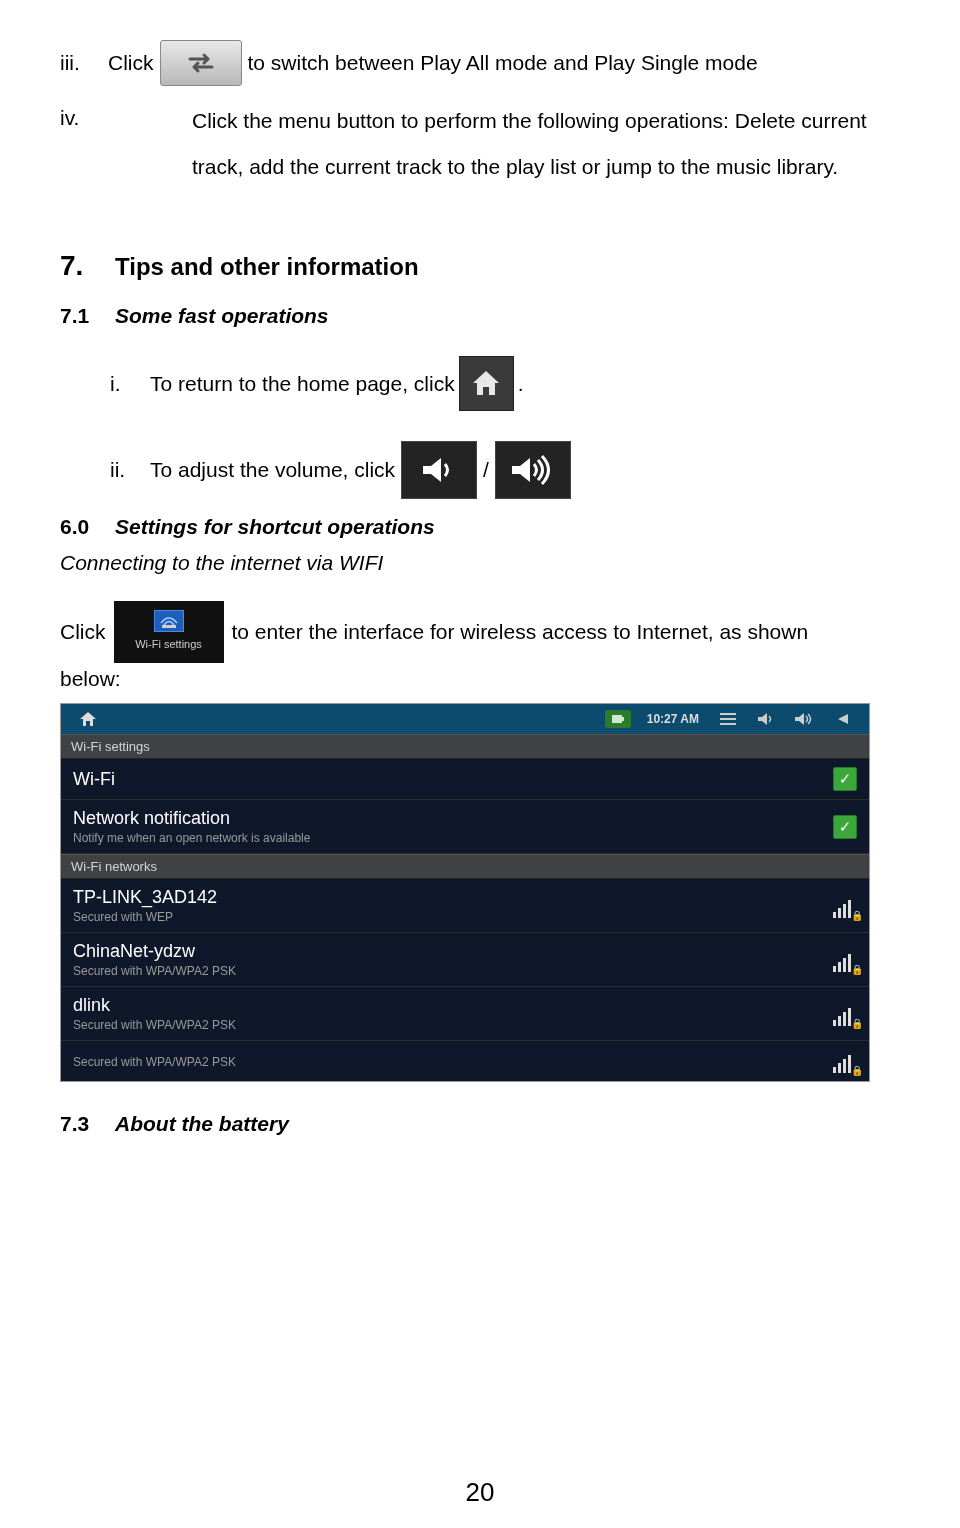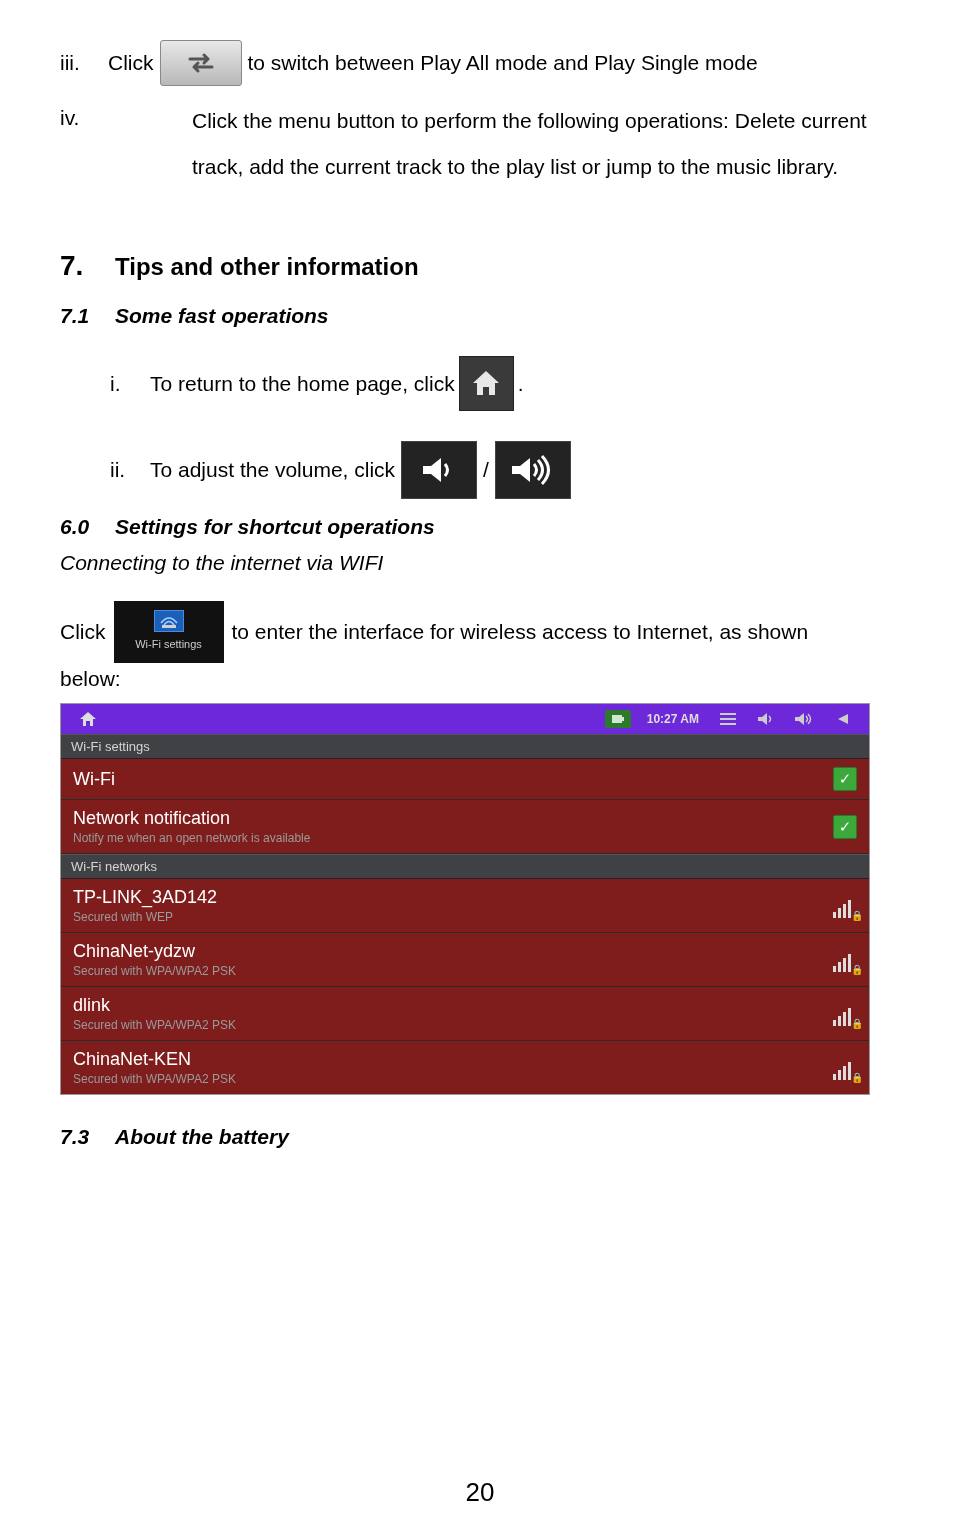--- a/index.html
+++ b/index.html
@@ -12,21 +12,21 @@
     font-size: 21px;
     color: #000;
     position: relative;
   }
   .line { display: flex; align-items: center; flex-wrap: wrap; margin-bottom: 12px; line-height: 1.9; }
   .numeral { width: 48px; display: inline-block; }
   .h2-row { display: flex; align-items: baseline; margin-top: 50px; margin-bottom: 22px; }
   .h2-num { font-size: 28px; font-weight: bold; width: 55px; }
   .h2-title { font-size: 24px; font-weight: bold; }
   .h3-row { display: flex; align-items: baseline; margin-top: 8px; margin-bottom: 28px; }
-  .h3-num { font-size: 21px; font-weight: bold; font-style: italic; width: 55px; }
+  .h3-num { font-size: 21px; font-weight: bold; width: 55px; }
   .h3-title { font-size: 21px; font-weight: bold; font-style: italic; }
   .graybtn {
     display: inline-flex; align-items: center; justify-content: center;
     width: 82px; height: 46px;
     background: linear-gradient(#e8e8e8,#b8b8b8);
     border: 1px solid #888; border-radius: 3px;
     margin: 0 6px;
   }
   .icon-home {
     width: 55px; height: 55px;
@@ -55,40 +55,40 @@
   .para { line-height: 2.2; margin-bottom: 10px; }
   .pagebottom { position: absolute; bottom: 20px; left: 0; right: 0; text-align: center; font-size: 26px; }
   
   .screenshot {
     width: 810px; margin: 12px 0 30px 0;
     background: #000; border: 1px solid #999;
     font-family: "Segoe UI", Arial, sans-serif;
     font-size: 14px;
   }
   .statusbar {
-    height: 30px; background: #6d28d9;
+    height: 30px; background: #0c4a6e;
     display: flex; align-items: center;
     color: #ddd; font-size: 12px;
     padding: 0 8px;
   }
   .statusbar .spacer { flex: 1; }
   .status-icon { width: 26px; height: 18px; display:inline-flex; align-items:center; justify-content:center; margin: 0 6px; color:#ccc;}
   .section-hdr {
     background: #3f4144;
     color: #d5d5d5;
     font-size: 13px;
     padding: 4px 10px;
     border-top: 1px solid #555;
     border-bottom: 1px solid #222;
   }
   .row {
     display: flex; align-items: center;
     padding: 8px 12px;
     border-bottom: 1px solid #2b2b2b;
-    background: #7f1d1d;
+    background: #0f172a;
   }
   .row-main { flex: 1; }
   .row-title { color: #fff; font-size: 18px; }
   .row-sub { color: #9a9a9a; font-size: 12px; margin-top: 2px; }
   .chk {
     width: 24px; height: 24px;
     background: #3aa83a;
     border: 1px solid #2a7a2a;
     display: inline-flex; align-items: center; justify-content: center;
     color: #fff; font-size: 15px;
@@ -292,21 +292,20 @@
       <span class="bar b1"></span>
         <span class="bar b2"></span>
         <span class="bar b3"></span>
         <span class="bar b4"></span>
       <span class="lock">🔒</span>
     </div>
   </div>
 
   <div class="row" style="border-bottom:none;">
     <div class="row-main">
-      <div class="row-title">ChinaNet-KEN</div>
       <div class="row-sub">Secured with WPA/WPA2 PSK</div>
     </div>
     <div class="wifi-sig">
       <span class="bar b1"></span>
         <span class="bar b2"></span>
         <span class="bar b3"></span>
         <span class="bar b4"></span>
       <span class="lock">🔒</span>
     </div>
   </div>

